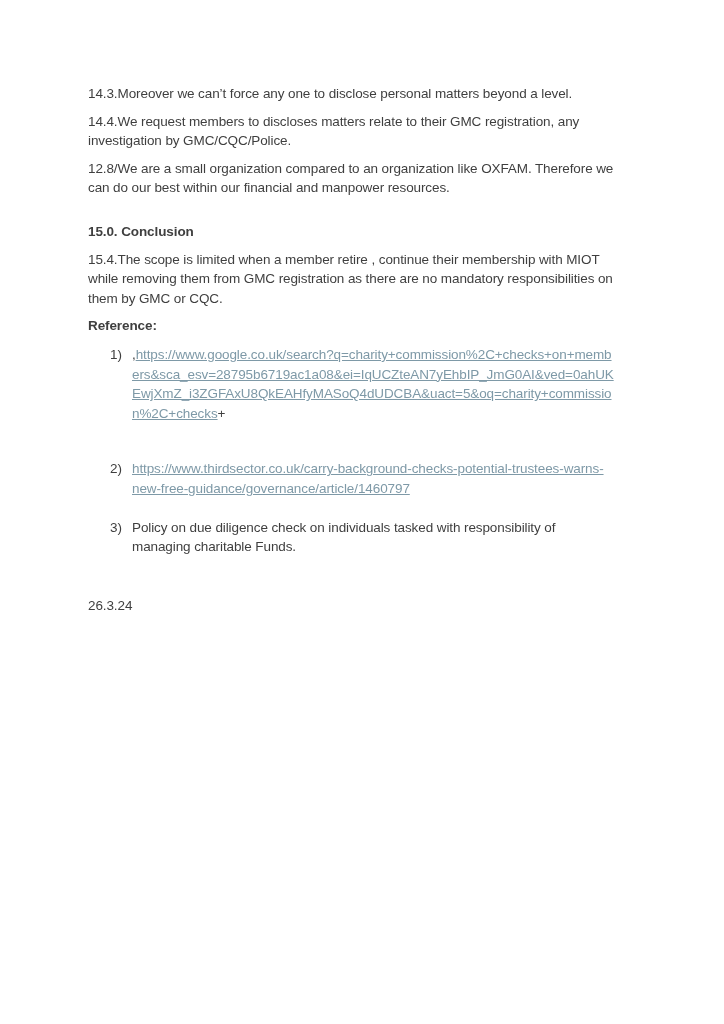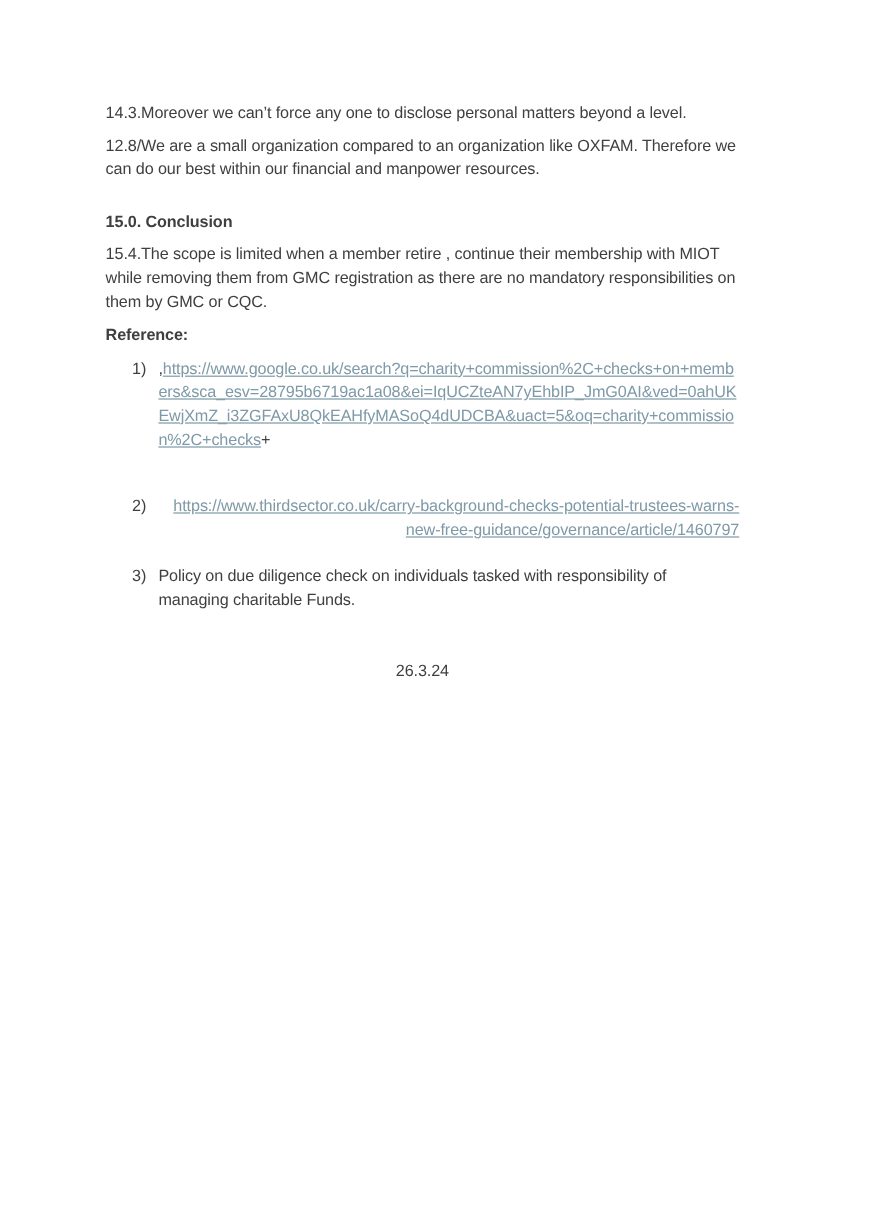--- a/index.html
+++ b/index.html
@@ -37,31 +37,32 @@
   .ref-body{flex:1;min-width:0;}
   .ref-item.ref-2{margin-top:36px;}
   .ref-item.ref-3{margin-top:19px;}
   a.doc-link{
     color:var(--link-color);
     text-decoration:underline;
     text-decoration-color:var(--link-color);
     cursor:pointer;
   }
   .break-all{word-break:break-all;}
-  .wrap-url{overflow-wrap:break-word;text-align:right;}
+  .wrap-url{overflow-wrap:break-word;}
   .plain{color:var(--text-color);text-decoration:none;}
   .signature{margin-top:57px;}
-  .doc-date{margin-top:39px;text-align:center;}
+  .doc-date{margin-top:39px;}
 </style>
 </head>
 <body>
 
 <div class="page">
 
   <p>14.3.Moreover we can’t force any one to disclose personal matters beyond a level.</p>
+  <p>14.4.We request members to discloses matters relate to their GMC registration, any investigation by GMC/CQC/Police.</p>
   <p>12.8/We are a small organization compared to an organization like OXFAM. Therefore we can do our best within our financial and manpower resources.</p>
 
   <p class="bold">15.0. Conclusion</p>
 
   <p>15.4.The scope is limited when a member retire , continue their membership with MIOT while removing them from GMC registration as there are no mandatory responsibilities on them by GMC or CQC.</p>
 
   <p class="bold ref-heading">Reference:</p>
 
   <div class="ref-item ref-1">
     <span class="ref-marker">1)</span>

